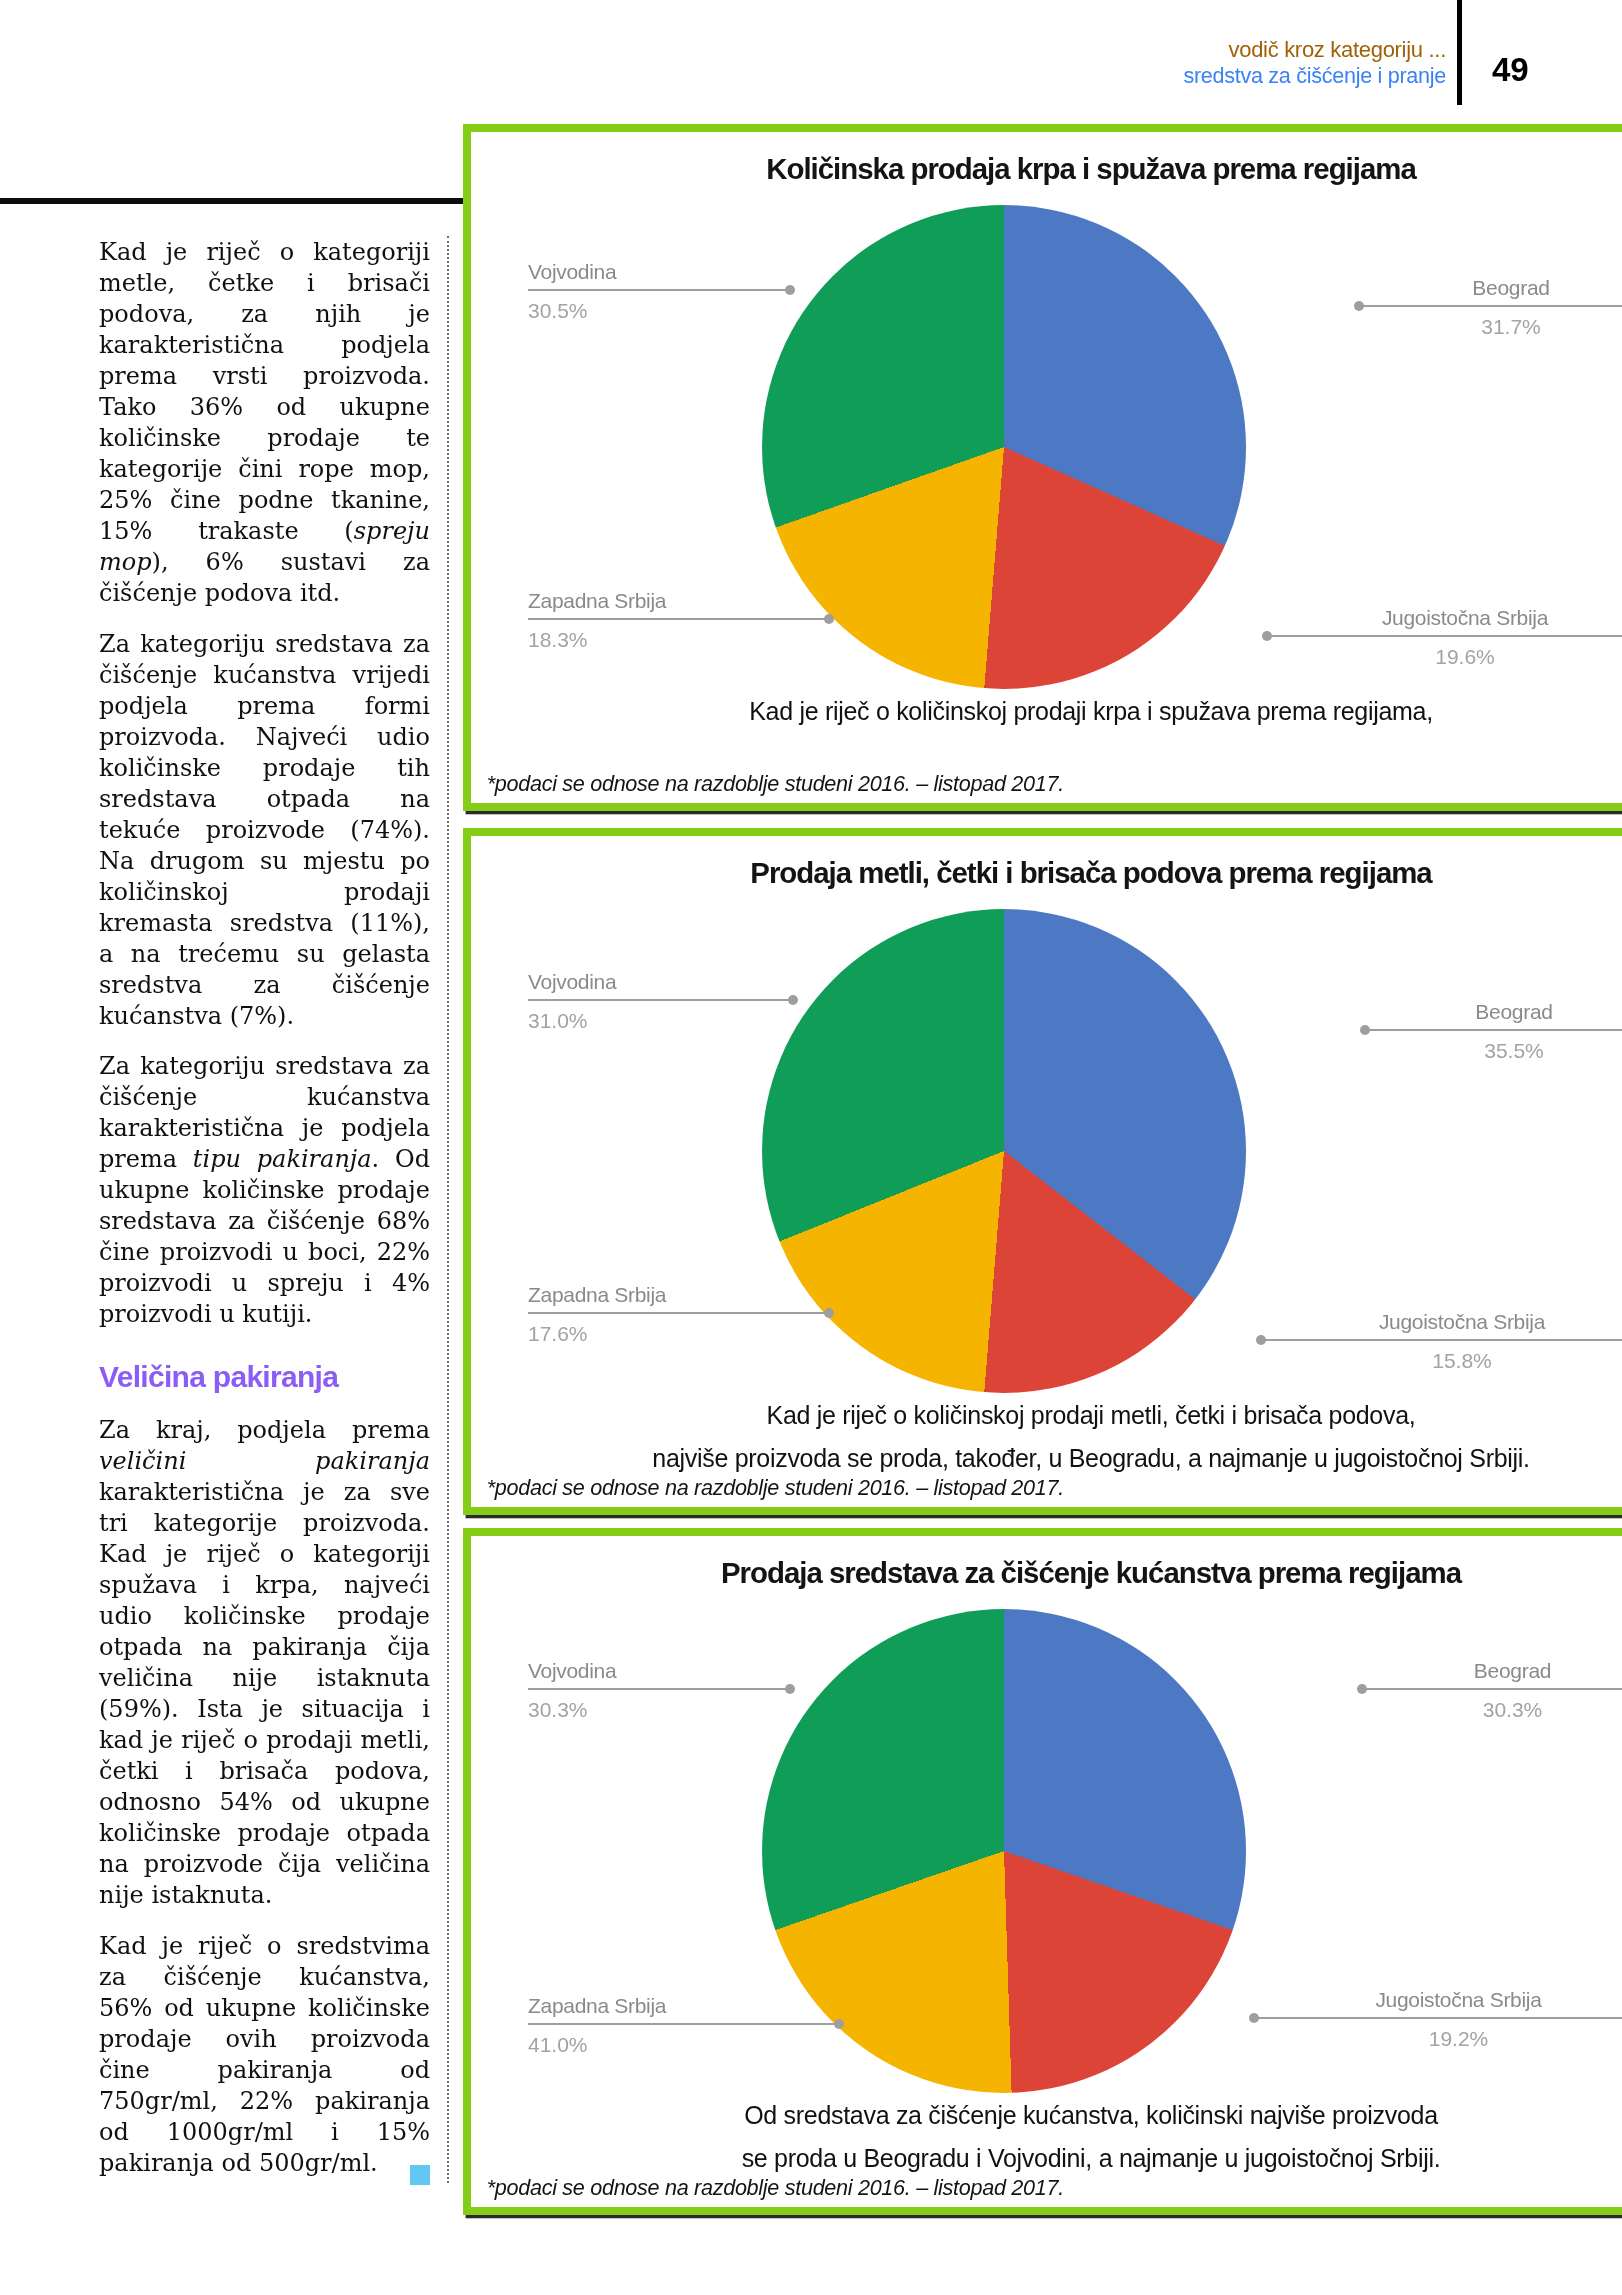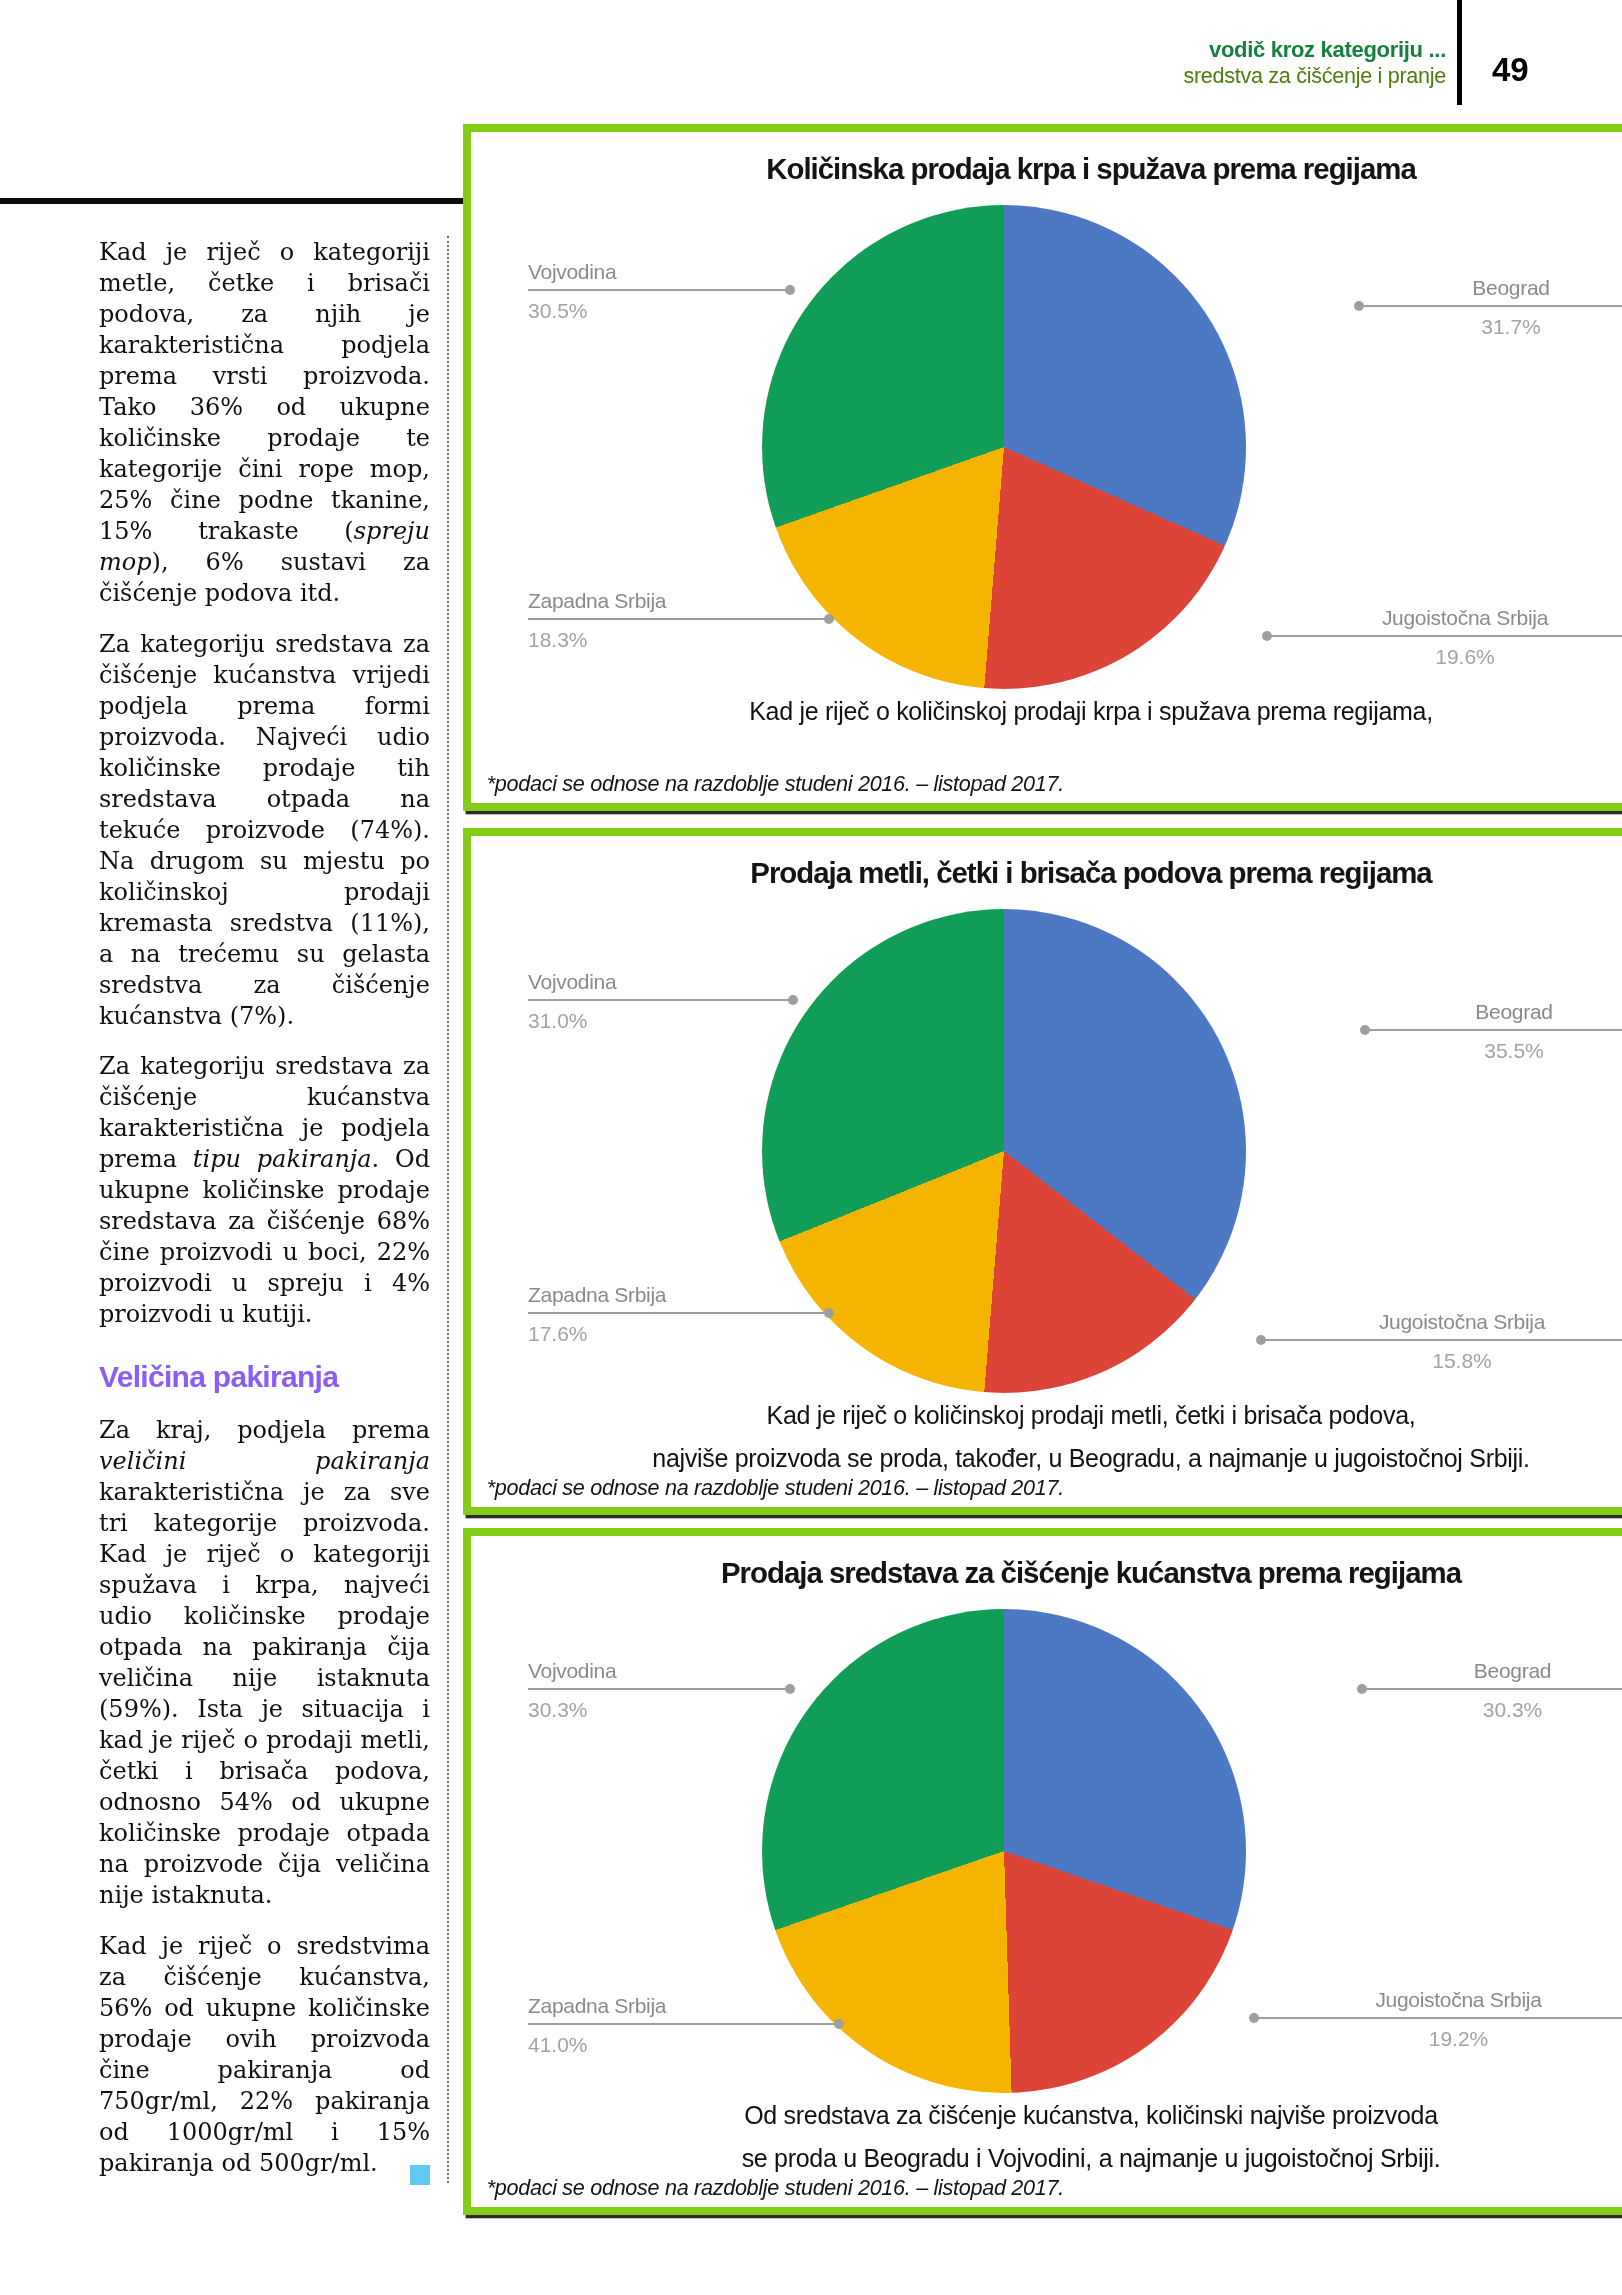--- a/index.html
+++ b/index.html
@@ -1,22 +1,22 @@
 <!DOCTYPE html>
 <html style="font-size:10.5px"><head>
 <meta charset="utf-8">
 <style>
   html,body{margin:0;padding:0;background:#e8e8e8;}
   .page{position:relative;width:1623px;height:2295px;background:#ffffff;overflow:hidden;
         font-family:"Liberation Sans",sans-serif;}
 
   
   .hdr-text{position:absolute;top:37px;right:177px;text-align:right;line-height:26px;}
-  .hdr-line1{font-weight:700;font-size:22px;color:#15803d;letter-spacing:-0.3px;}
-  .hdr-line2{font-weight:400;font-size:21.6px;color:#4d7c0f;letter-spacing:-0.3px;}
+  .hdr-line1{font-weight:400;font-size:22px;color:#a16207;letter-spacing:-0.3px;}
+  .hdr-line2{font-weight:400;font-size:21.6px;color:#3b82f6;letter-spacing:-0.3px;}
   .hdr-bar{position:absolute;top:0;left:1457px;width:5.2px;height:105px;background:#000;}
   .hdr-page{position:absolute;top:51px;left:1492px;font-size:33px;font-weight:700;color:#000;}
 
   
   .top-rule{position:absolute;left:0;top:198px;width:463px;height:5.9px;background:#0c0c0c;}
   .dotted-sep{position:absolute;left:447px;top:236px;height:1947px;width:0;border-left:2px dotted #6f6f6f;}
 
   
   .article{position:absolute;left:99px;top:237px;width:331px;height:1953px;}
   .article p{font-family:"DejaVu Serif",serif;font-size:24px;line-height:31px;

